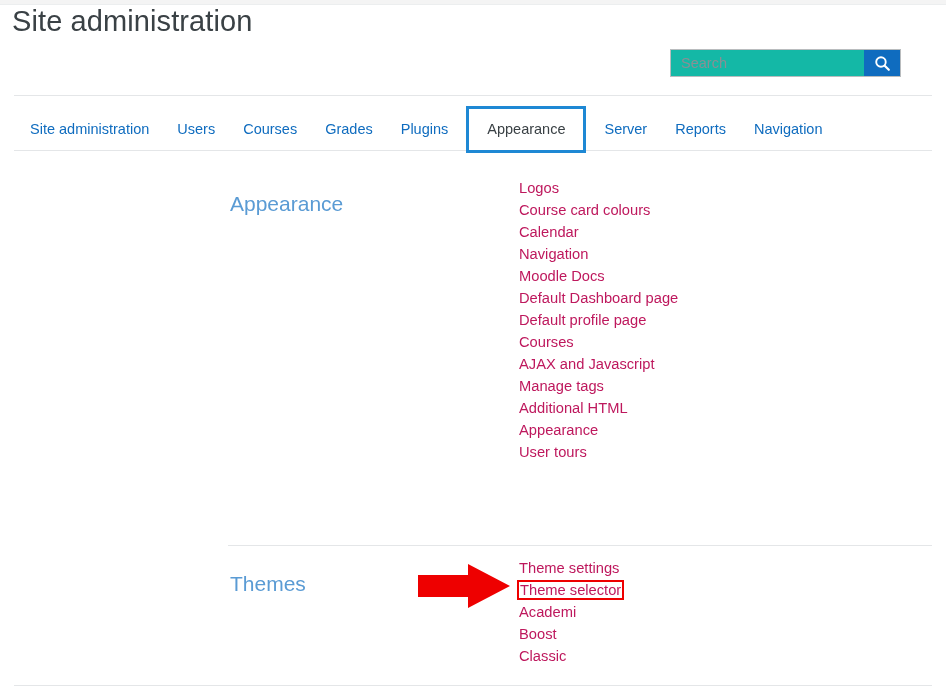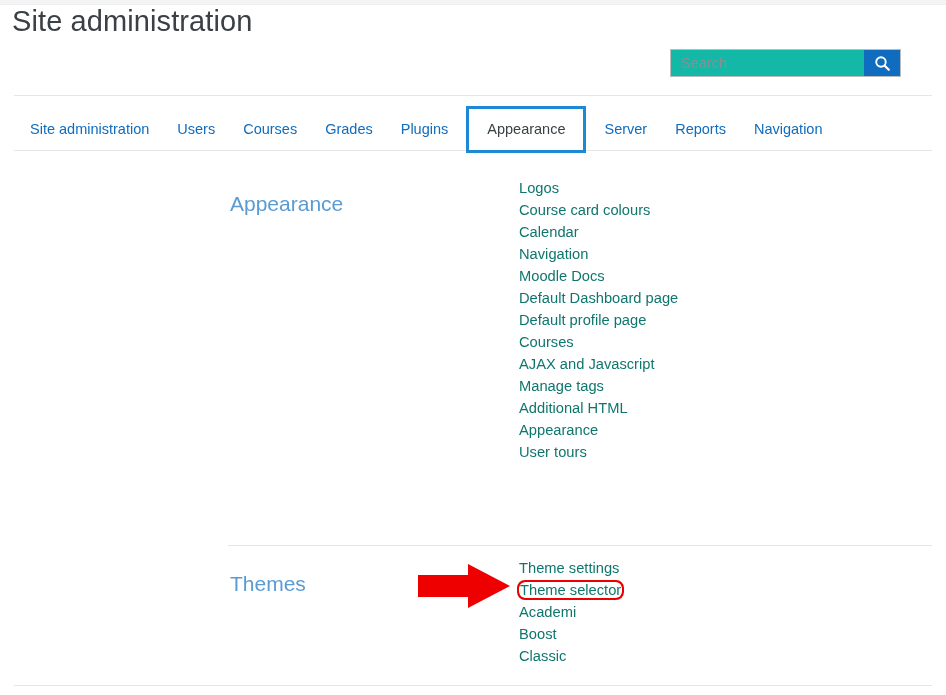--- a/index.html
+++ b/index.html
@@ -157,32 +157,31 @@
     position: absolute;
     left: 519px;
     top: 12px;
     margin: 0;
     padding: 0;
     list-style: none;
   }
   .link-list li { margin: 0; padding: 0; height: 22px; }
   .link-list a {
     font-size: 14.7px;
-    color: #0f766e;
+    color: #be185d;
     text-decoration: none;
     line-height: 22px;
     white-space: nowrap;
     cursor: pointer;
   }
   .link-list a.boxed {
     outline: 2px solid #ee0000;
     outline-offset: 0px;
     box-shadow: 0 0 0 1px #ee0000;
     padding: 0 1px;
-    border-radius: 6px;
   }
 
   
   .annot-arrow {
     position: absolute;
     left: 418px;
     top: 559px;
     width: 92px;
     height: 44px;
     pointer-events: none;

